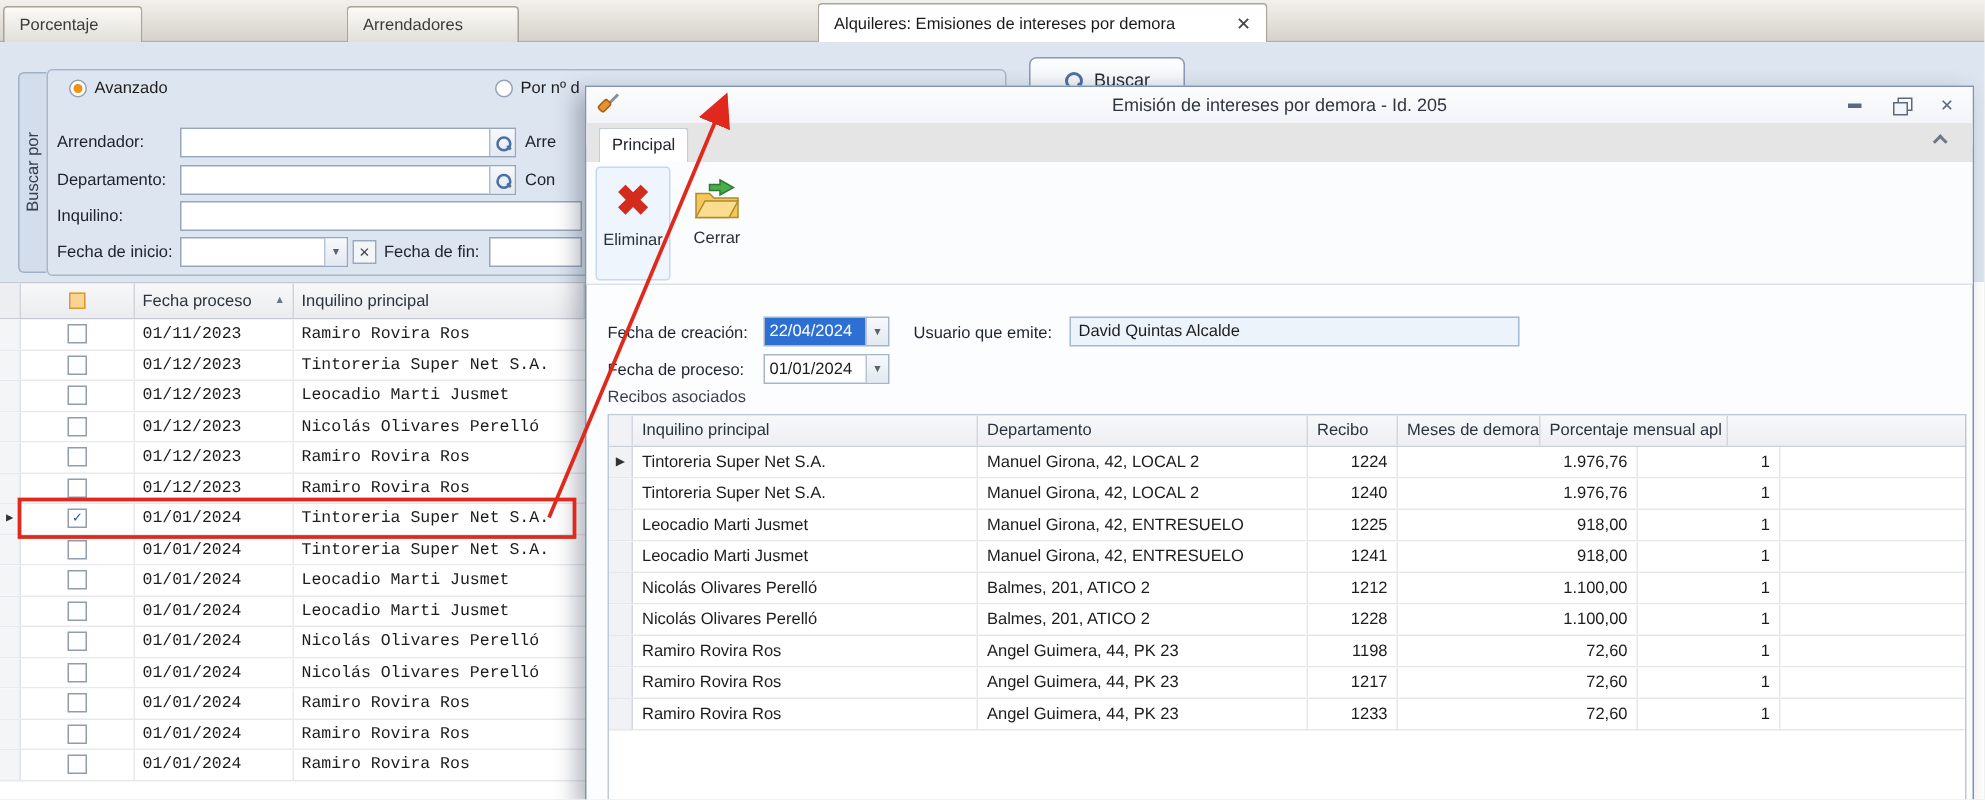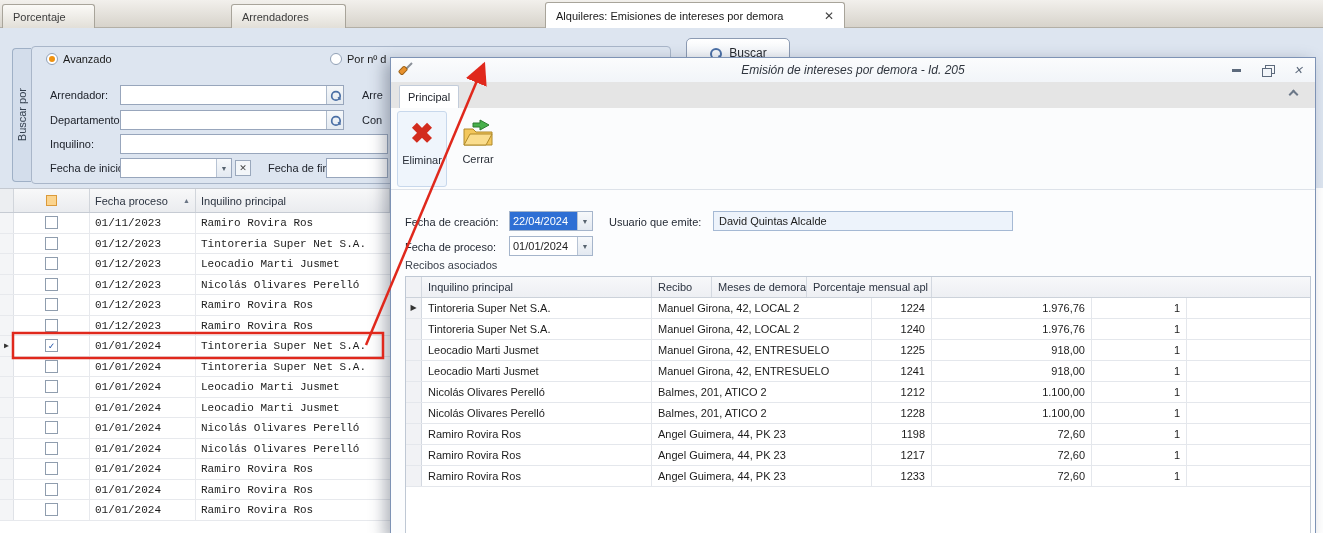--- a/index.html
+++ b/index.html
@@ -22,21 +22,21 @@
   .search-panel { position:absolute; left:0; top:28px; width:100%; height:160px; background:#dde5f0; }
   .side-tab { position:absolute; left:12px; top:20px; width:19px; height:134px; background:#d3ddeb;
               border:1px solid #9fb0c6; border-right:none; border-radius:4px 0 0 4px;
               display:flex; align-items:center; justify-content:center; }
   .side-tab span { writing-mode:vertical-rl; transform:rotate(180deg); color:#34404f; font-size:11px; }
   .groupbox { position:absolute; left:31px; top:18px; width:640px; height:138px;
               border:1px solid #a9b6c9; border-radius:4px; }
   .radio { position:absolute; display:flex; gap:5px; height:14px; }
   .radio .dot { width:12px; height:12px; border-radius:50%; border:1px solid #92a1b6; background:#fff; position:relative; flex:0 0 12px; }
   .radio.sel .dot::after { content:''; position:absolute; inset:2px; border-radius:50%; background:#f0920f; }
-  .fld-label { position:absolute; height:20px; line-height:20px; color:#20242c; white-space:nowrap;margin-left:12px; }
+  .fld-label { position:absolute; height:20px; line-height:20px; color:#20242c; white-space:nowrap; }
   .txt { position:absolute; height:20px; background:#fff; border:1px solid #98a6bc; display:flex; }
   .txt .tval { flex:1; line-height:18px; padding:0 4px; }
   .in-btn { width:17px; border-left:1px solid #aebbcc; background:linear-gradient(#f6f8fa,#e4eaf1);
             display:flex; align-items:center; justify-content:center; flex:0 0 17px; }
   .drop { width:15px; flex:0 0 15px; border-left:1px solid #b7c3d4; background:linear-gradient(#f7f9fb,#e3e9f1);
           display:flex; align-items:center; justify-content:center; font-size:7px; color:#57636f; }
   .clear-btn { position:absolute; width:16px; height:16px; border:1px solid #9aa8bc; background:#f3f6f9;
                display:flex; align-items:center; justify-content:center; font-size:9px; color:#444; }
   .buscar-btn { position:absolute; left:686px; top:10px; width:104px; height:30px; border:1px solid #8c9bb3;
                 border-radius:5px; background:linear-gradient(#ffffff,#e8edf4); display:flex; align-items:center;
@@ -65,21 +65,21 @@
   .c-chk { width:76px; flex:0 0 76px; border-right:1px solid #e7e9ed; display:flex; align-items:center; justify-content:center; }
   .c-fec { width:106px; flex:0 0 106px; border-right:1px solid #e7e9ed; padding:0 5px; line-height:20px; }
   .c-inq { flex:1; padding:0 5px; line-height:20px; white-space:nowrap; overflow:hidden; }
   .cb { width:13px; height:13px; border:1px solid #8f9dae; background:#fff; display:flex; align-items:center;
         justify-content:center; font-size:10px; color:#2456a8; font-weight:bold; }
 
   
   .dialog { position:absolute; left:390px; top:57px; width:926px; height:480px; background:#fcfdfe;
             border:1px solid #7e93b5; box-shadow:-6px 4px 14px rgba(55,65,85,.38); z-index:10; }
   .dlg-title { position:absolute; left:0; top:0; right:0; height:40px;
-               background:linear-gradient(#fbfcfd,#ecf0f6); border-bottom:1px solid #c9d2de;font-style:italic; }
+               background:linear-gradient(#fbfcfd,#ecf0f6); border-bottom:1px solid #c9d2de; }
   .pin { position:absolute; left:7px; top:4px; }
   .dlg-title-text { position:absolute; left:0; right:0; top:0; height:24px; line-height:24px;
                     text-align:center; font-size:12px; color:#30363f; }
   .win-btns { position:absolute; right:10px; top:0; height:24px; display:flex; align-items:center; gap:17px; z-index:3; }
   .wb { display:flex; align-items:center; justify-content:center; width:14px; height:14px; color:#5d6a7c; font-size:11px; }
   .ic-min { width:9px; height:3px; background:#5d6a7c; }
   .ic-res { position:relative; width:11px; height:10px; }
   .ic-res::before { content:''; position:absolute; left:3px; top:0; width:8px; height:7px; border:1.5px solid #5d6a7c; }
   .ic-res::after { content:''; position:absolute; left:0; top:3px; width:8px; height:7px; border:1.5px solid #5d6a7c; background:#f2f5f9; }
   .dlg-tabstrip { position:absolute; left:0; top:24px; right:0; height:26px; background:#e5e5e5; }
@@ -383,20 +383,21 @@
     <div class="date-edit" style="left:118px;top:178px;width:84px">
       <span class="val">01/01/2024</span>
       <span class="drop">▼</span>
     </div>
 
     <span class="grid-caption">Recibos asociados</span>
     <div class="grid">
       <div class="ghead-row">
           <div class="gind"></div>
           <div class="gh" style="width:230px">Inquilino principal</div>
+          <div class="gh" style="width:220px">Departamento</div>
           <div class="gh" style="width:60px">Recibo</div>
           <div class="gh" style="width:95px">Meses de demora</div>
           <div class="gh" style="width:125px">Porcentaje mensual apl</div>
         </div>
       <div>
           <div class="grow">
             <div class="gind">▶</div>
             <div class="gc" style="width:230px;text-align:left">Tintoreria Super Net S.A.</div>
             <div class="gc" style="width:220px;text-align:left">Manuel Girona, 42, LOCAL 2</div>
             <div class="gc" style="width:60px;text-align:right">1224</div>

